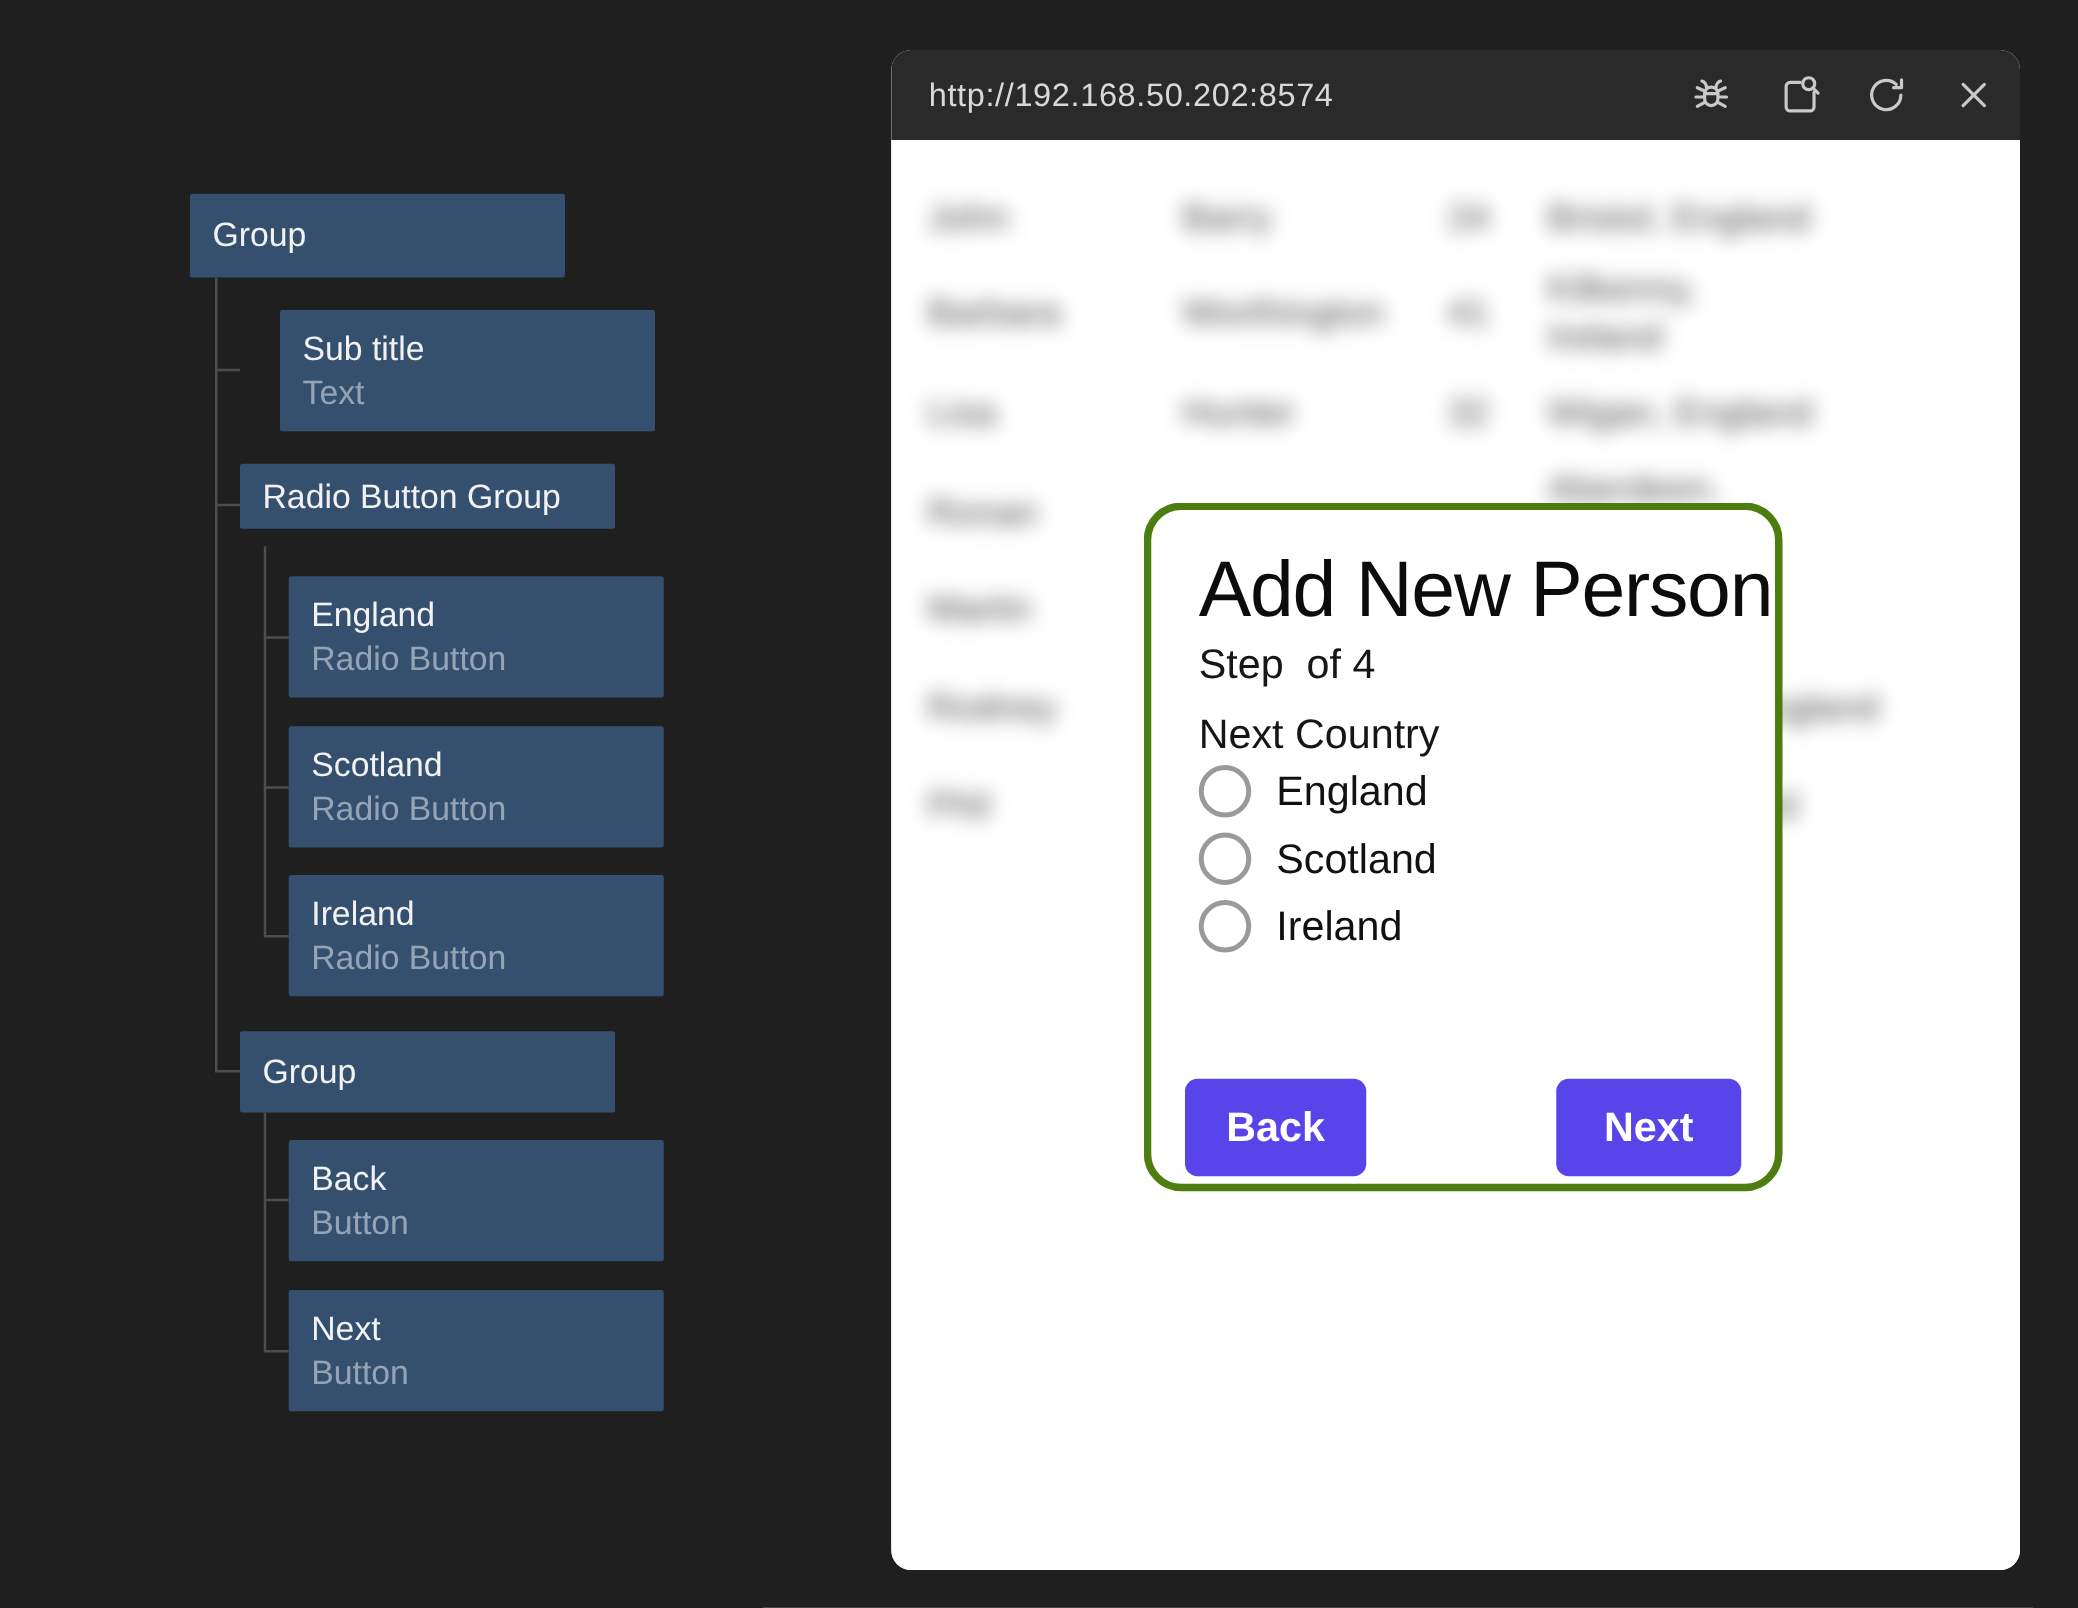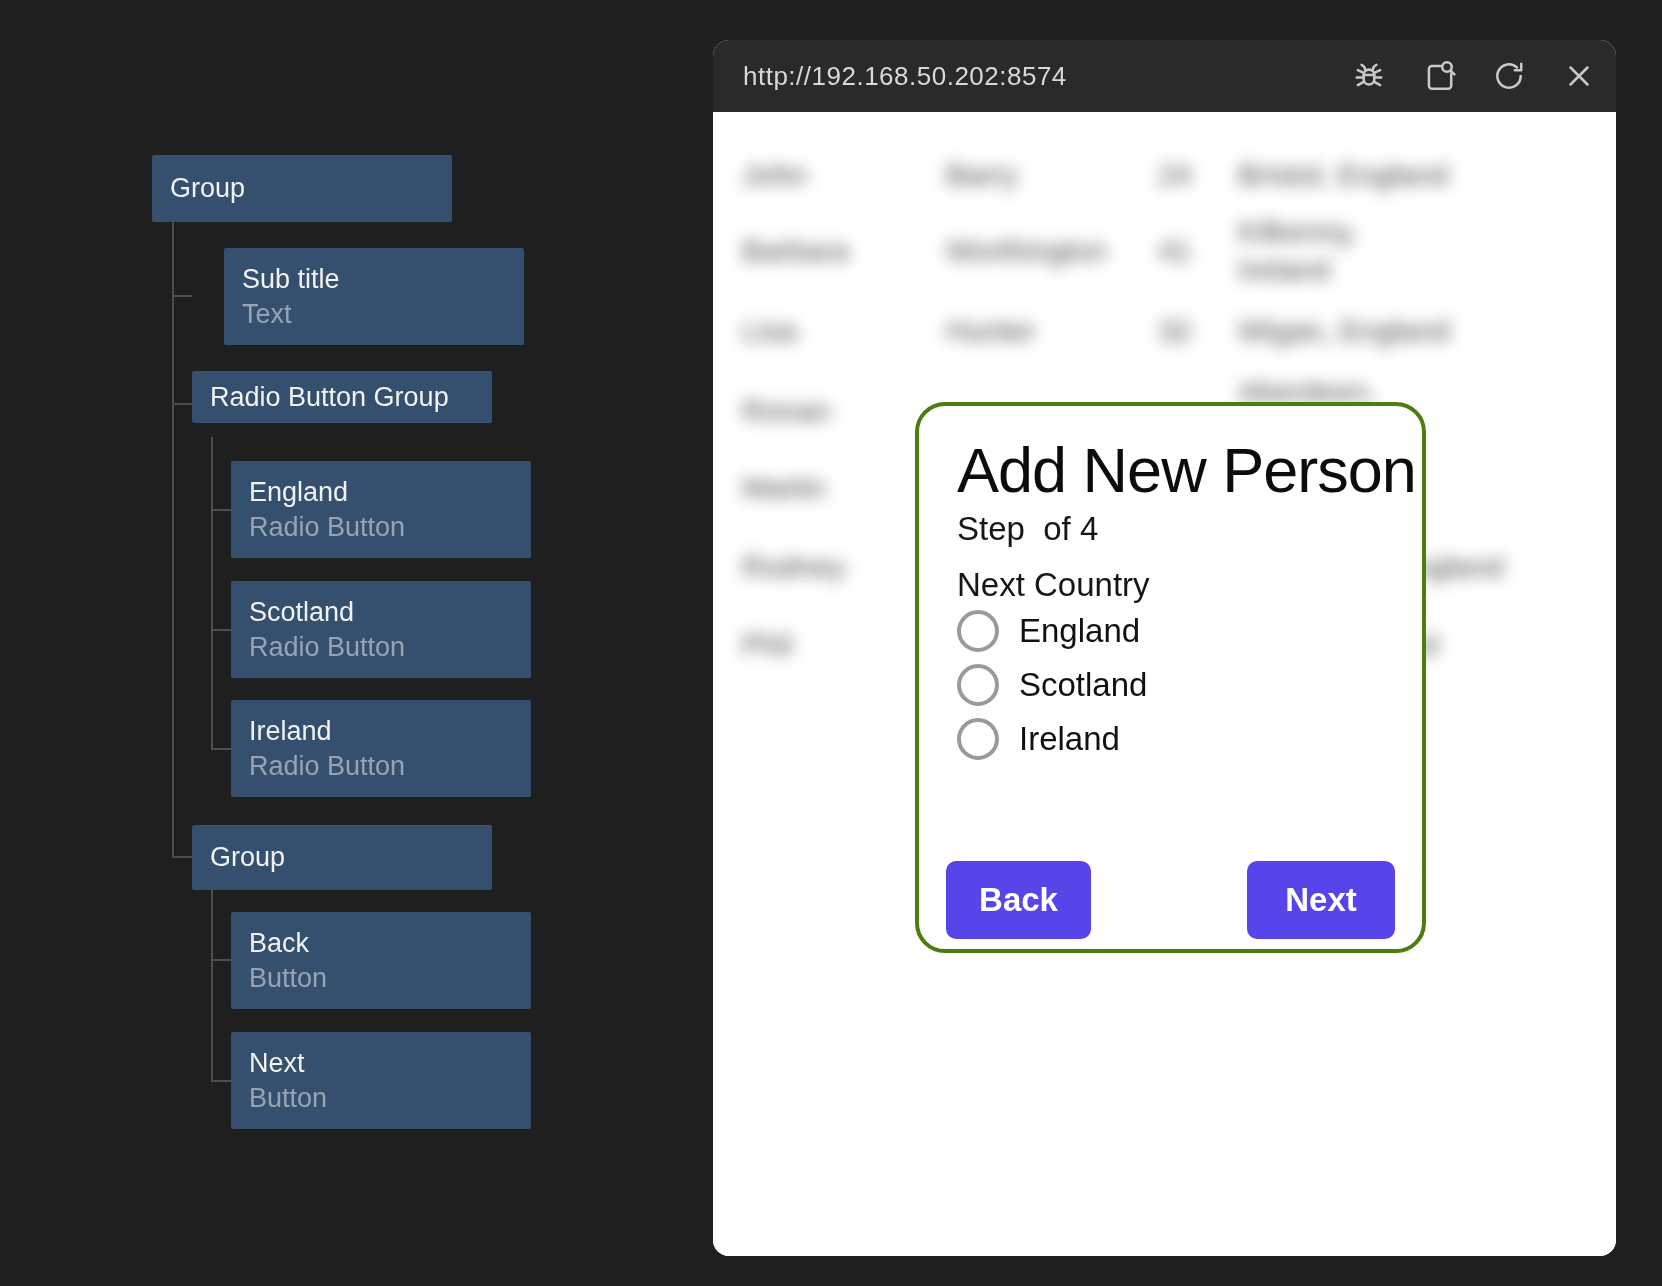--- a/index.html
+++ b/index.html
@@ -26,21 +26,21 @@
   #page{position:absolute;left:0;top:72px;width:100%;height:1144px;background:#ffffff;}
 
   
   #people-table{position:absolute;left:29px;top:0;width:850px;filter:blur(8px);color:#4b4b4b;}
   .p-row{position:absolute;display:flex;align-items:center;font-size:30px;}
   .p-c1{width:204px;} .p-c2{width:212px;} .p-c3{width:80px;}
   .p-c4{width:330px;white-space:pre-line;line-height:38px;}
 
   
   #modal{position:absolute;left:202px;top:290px;width:511px;height:551px;background:#ffffff;
-         border:4px solid #4d7c0f;border-radius:30px;box-sizing:border-box;z-index:5;}
+         border:6px solid #4d7c0f;border-radius:30px;box-sizing:border-box;z-index:5;}
   #modal-title{position:absolute;left:38px;top:28px;font-size:63px;font-weight:500;color:#0c0c0c;
                letter-spacing:-1px;white-space:nowrap;}
   #modal-step{position:absolute;left:38px;top:104px;font-size:33px;color:#161616;white-space:pre-wrap;}
   #modal-section{position:absolute;left:38px;top:160px;font-size:33px;color:#161616;}
   #radio-group{position:absolute;left:38px;top:204px;}
   .radio-row{display:flex;align-items:center;height:42px;margin-bottom:12px;cursor:pointer;}
   .radio-circle{width:34px;height:34px;border:4px solid #9a9a9a;border-radius:50%;background:#fff;}
   .radio-label{margin-left:20px;font-size:33px;color:#111111;}
   .modal-btn{position:absolute;top:455px;height:78px;background:#5845e9;border:none;border-radius:10px;
              color:#ffffff;font-size:33px;font-weight:bold;cursor:pointer;

